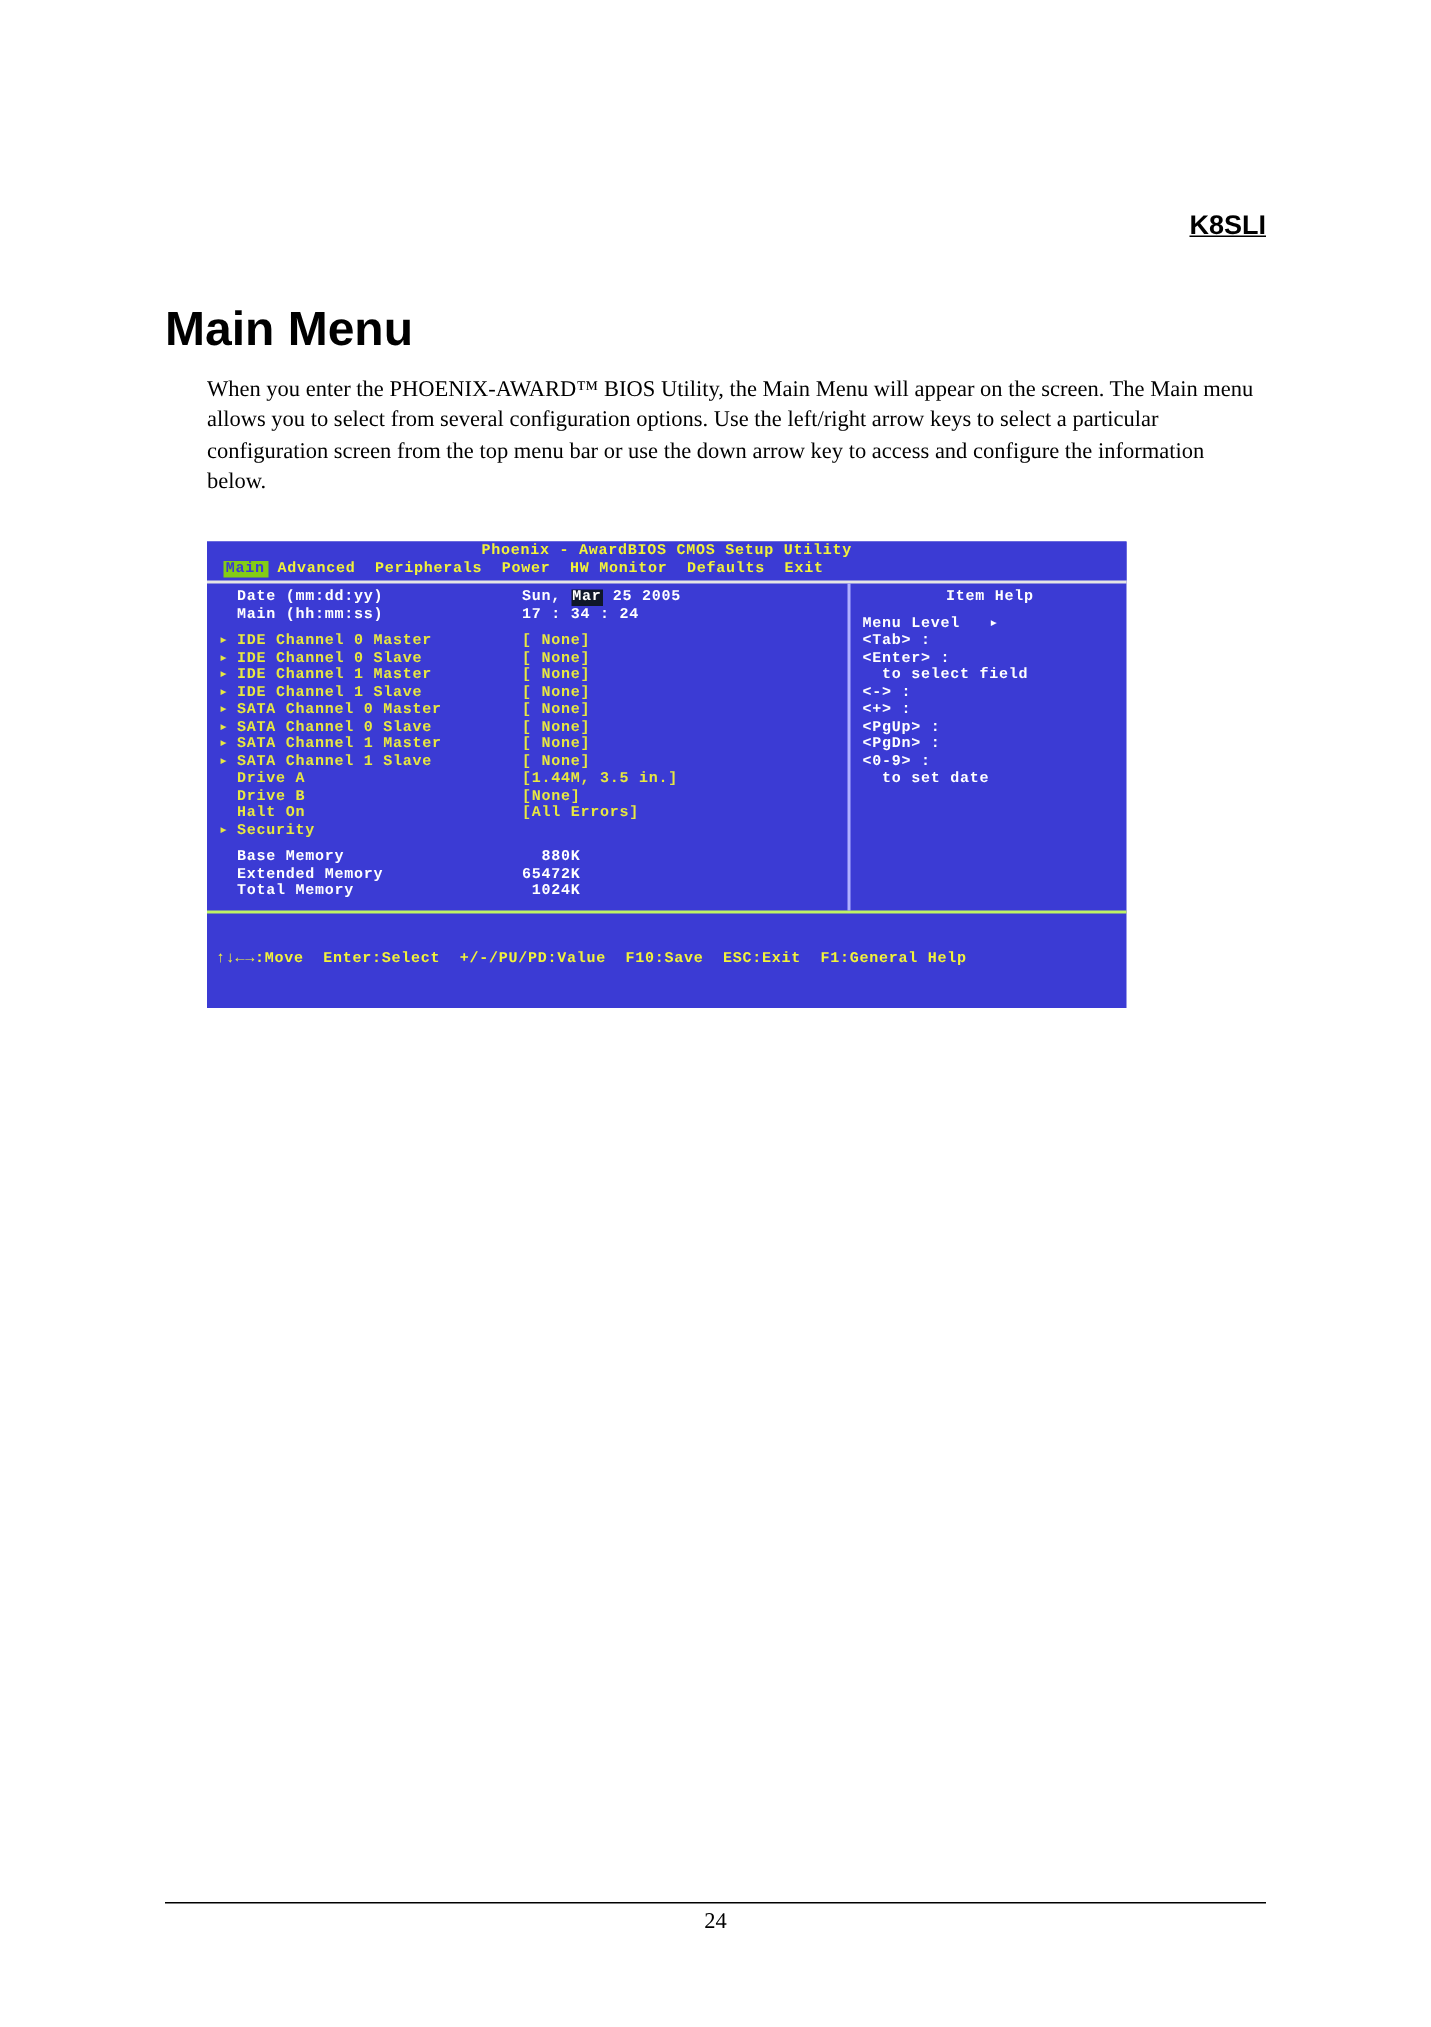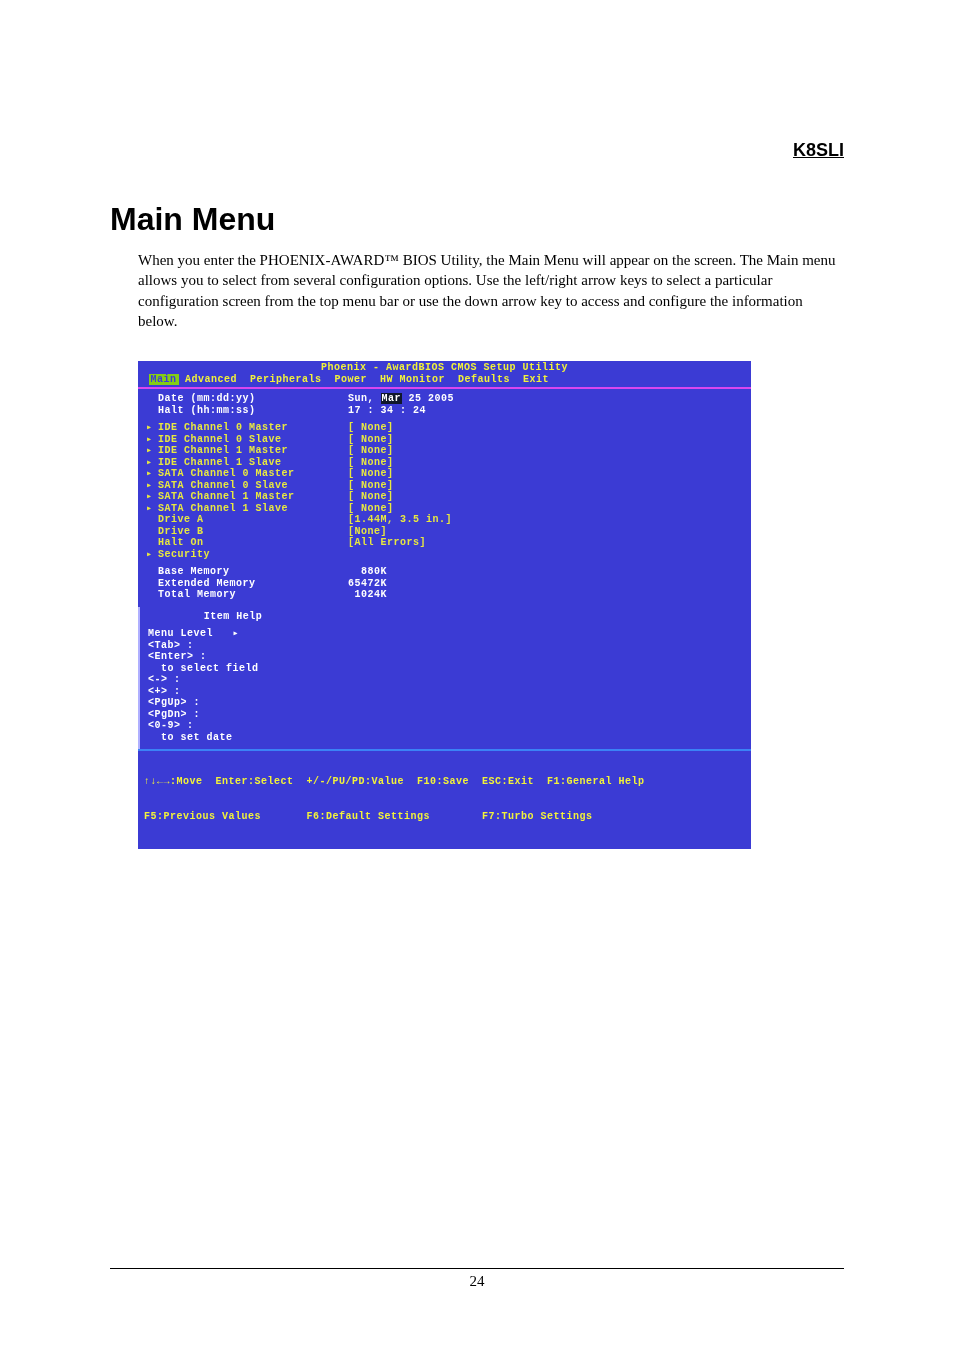--- a/index.html
+++ b/index.html
@@ -61,22 +61,21 @@
     padding: 0 4px 2px 4px;
     white-space: pre;
   }
   .bios-menubar .sel {
     background: #84cc16;
     color: #3b3bd4;
     padding: 0 2px;
   }
   .bios-body {
     display: flex;
-    border-top: 2px solid #d946ef;
-    flex-direction: column;
+    border-top: 2px solid #e5e5e5;
   }
   .bios-left {
     flex: 1;
     padding: 4px 6px 6px 8px;
   }
   .bios-right {
     width: 170px;
     border-left: 2px solid #b0b0ff;
     padding: 4px 6px 6px 8px;
   }
@@ -94,21 +93,21 @@
     color: #fff;
     padding: 0 1px;
   }
   .help-title {
     text-align: center;
     color: #fff;
     margin-bottom: 6px;
   }
   .help-line { color: #fff; white-space: pre; }
   .bios-footer {
-    border-top: 2px solid #3b82f6;
+    border-top: 2px solid #bef264;
     padding: 2px 6px 4px 6px;
     color: #f2f23a;
     white-space: pre;
   }
   .page-footer {
     position: absolute;
     bottom: 60px;
     left: 110px;
     right: 110px;
     border-top: 1px solid #000;
@@ -135,21 +134,21 @@
     <div class="bios-body">
       <div class="bios-left">
 
         <div class="row white">
           <span class="arrow"> </span>
           <span class="lbl">Date (mm:dd:yy)</span>
           <span class="val"><span>Sun, </span><span class="date-sel">Mar</span><span> 25 2005</span></span>
         </div>
         <div class="row white">
           <span class="arrow"> </span>
-          <span class="lbl">Halt (hh:mm:ss)</span>
+          <span class="lbl">Main (hh:mm:ss)</span>
           <span class="val">17 : 34 : 24</span>
         </div>
 
         <div style="height:6px"></div>
 
         <div class="row"><span class="arrow">▸</span><span class="lbl">IDE Channel 0 Master</span><span class="val">[ None]</span></div>
         <div class="row"><span class="arrow">▸</span><span class="lbl">IDE Channel 0 Slave</span><span class="val">[ None]</span></div>
         <div class="row"><span class="arrow">▸</span><span class="lbl">IDE Channel 1 Master</span><span class="val">[ None]</span></div>
         <div class="row"><span class="arrow">▸</span><span class="lbl">IDE Channel 1 Slave</span><span class="val">[ None]</span></div>
         <div class="row"><span class="arrow">▸</span><span class="lbl">SATA Channel 0 Master</span><span class="val">[ None]</span></div>
@@ -181,20 +180,19 @@
         <div class="help-line">&lt;+&gt; :</div>
         <div class="help-line">&lt;PgUp&gt; :</div>
         <div class="help-line">&lt;PgDn&gt; :</div>
         <div class="help-line">&lt;0-9&gt; :</div>
         <div class="help-line">  to set date</div>
       </div>
     </div>
 
     <div class="bios-footer">
       <div>↑↓←→:Move  Enter:Select  +/-/PU/PD:Value  F10:Save  ESC:Exit  F1:General Help</div>
-      <div>F5:Previous Values       F6:Default Settings        F7:Turbo Settings</div>
     </div>
   </div>
 
   <div class="page-footer">
     <span>24</span>
   </div>
 </div>
 
 </body></html>

